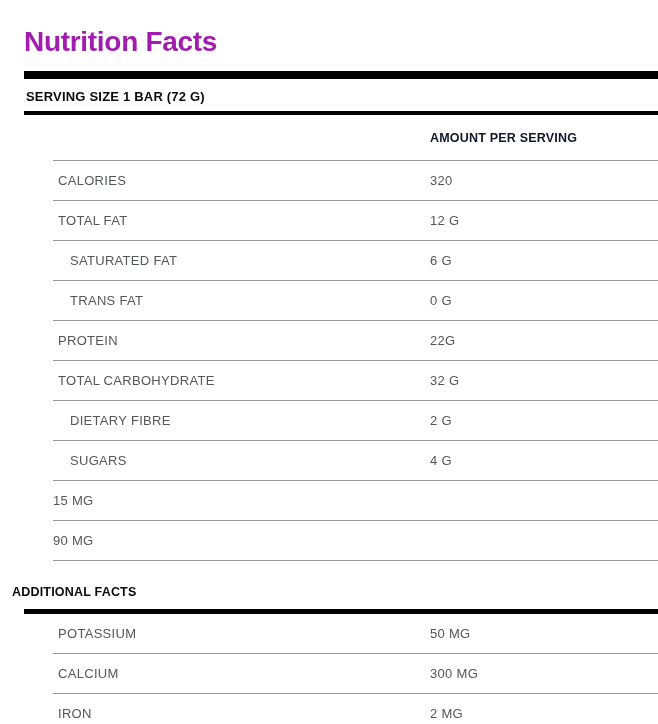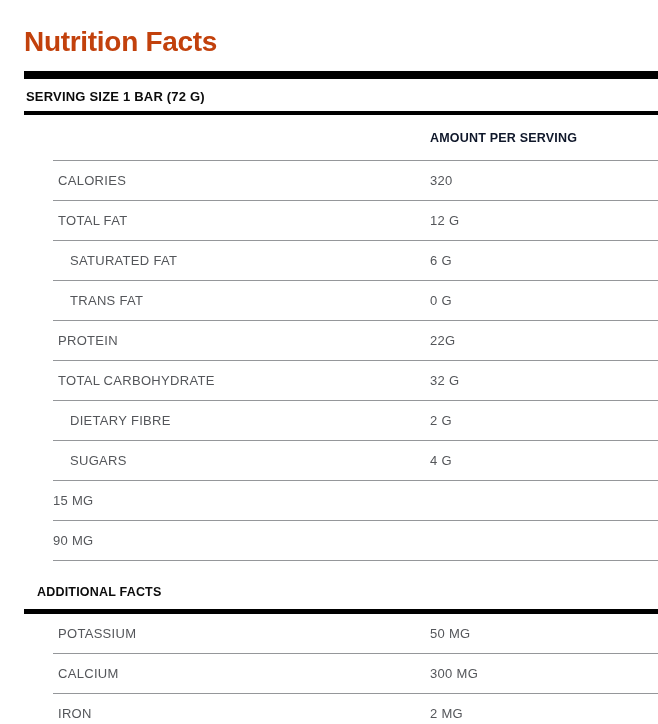--- a/index.html
+++ b/index.html
@@ -9,41 +9,41 @@
     height: 724px;
     background: #ffffff;
     overflow: hidden;
     font-family: "Liberation Sans", sans-serif;
   }
   .title {
     margin: 27px 0 0 24px;
     font-size: 28px;
     line-height: 30px;
     font-weight: 800;
-    color: #c2410c;
+    color: #a21caf;
     letter-spacing: -0.3px;
   }
   .bar {
     background: #000000;
     margin-left: 24px;
     margin-right: 0;
   }
   .bar-thick { height: 8px; margin-top: 14px; }
   .bar-thin  { height: 4px; margin-top: 7px; }
   .af-bar    { height: 5px; margin-top: 9px; }
   .serving {
     margin: 10px 0 0 26px;
     font-size: 13px;
     line-height: 15px;
     font-weight: bold;
     color: #0b0b0b;
     letter-spacing: 0.2px;
   }
   .af-heading {
-    margin: 24px 0 0 37px;
+    margin: 24px 0 0 12px;
     font-size: 12.5px;
     line-height: 15px;
     font-weight: bold;
     color: #0b0b0b;
     letter-spacing: 0.2px;
   }
   .table {
     margin-left: 53px;
   }
   .thead-row {

